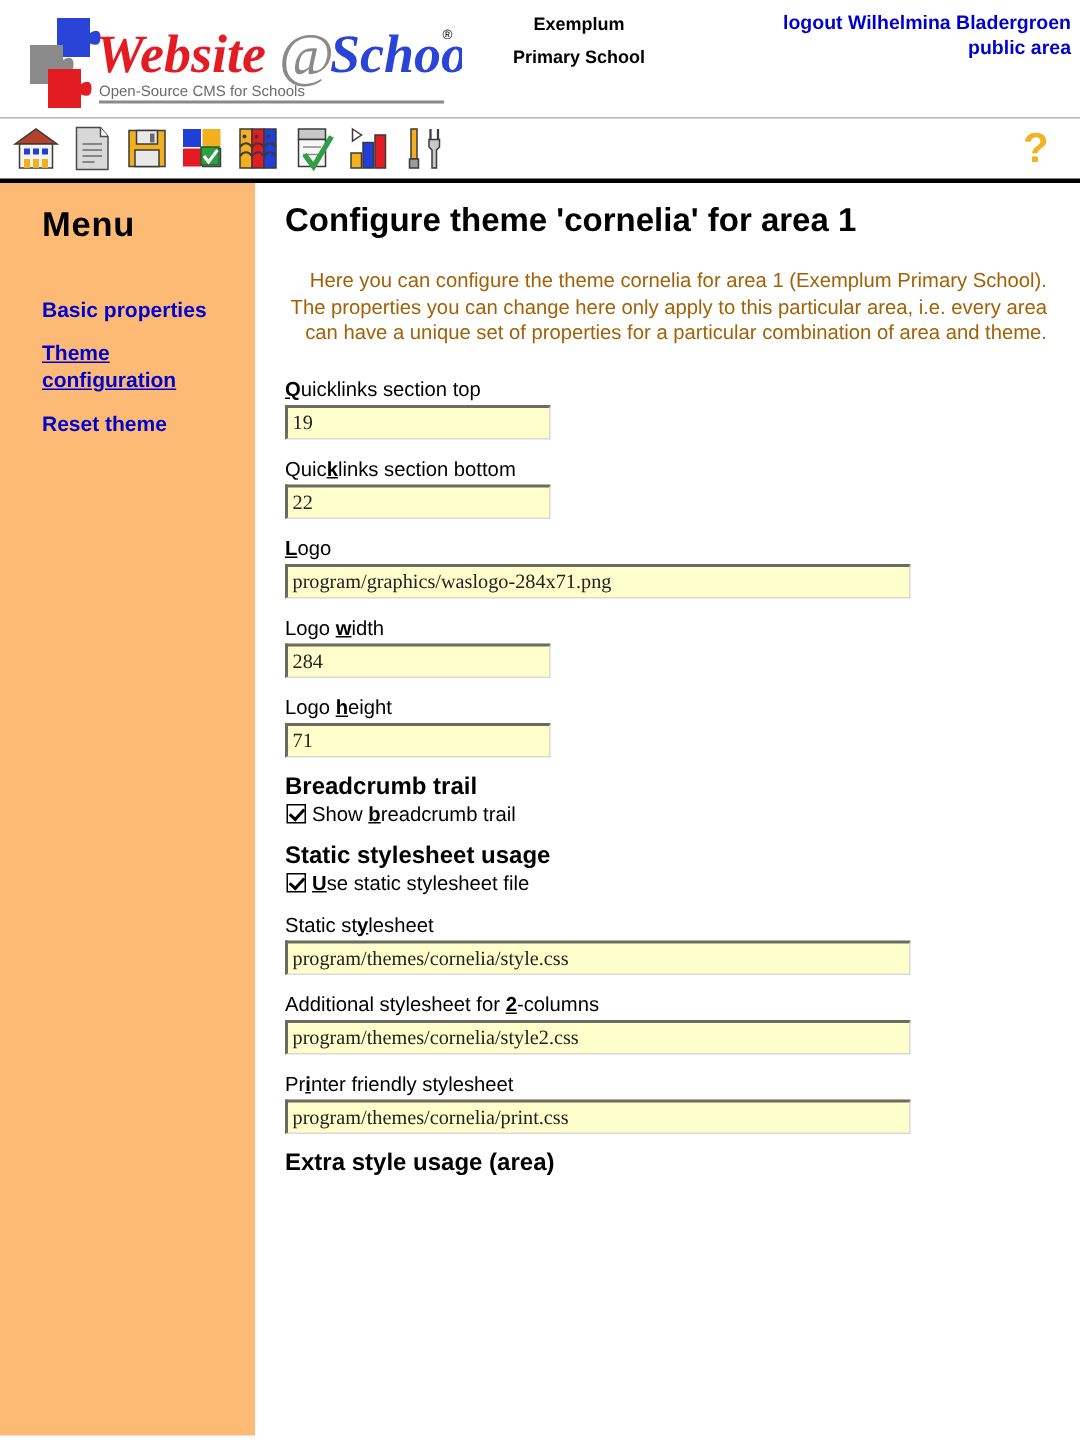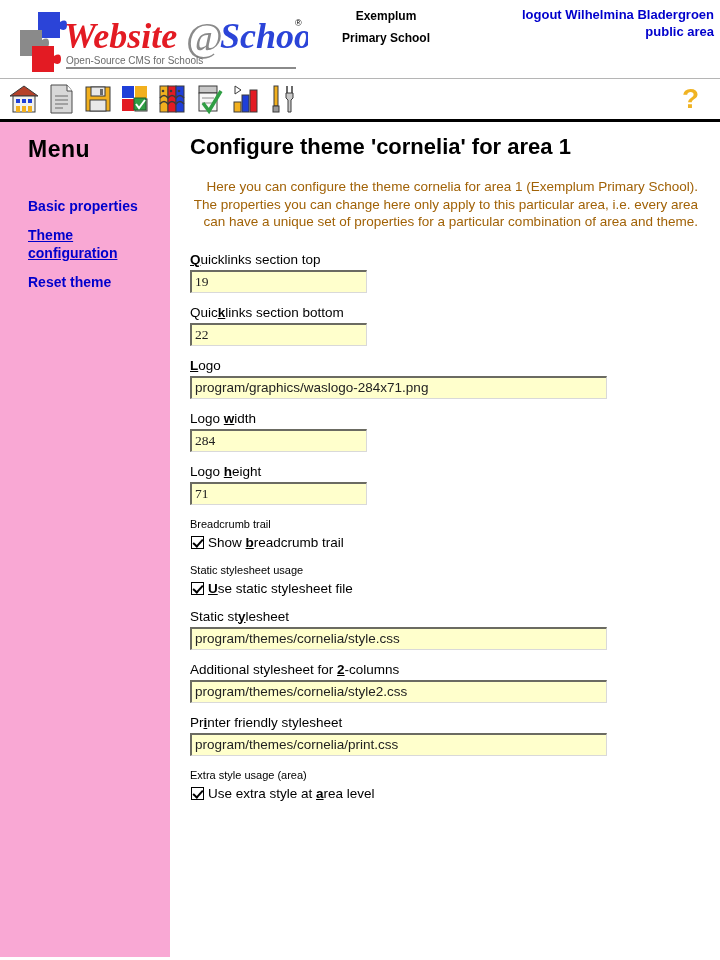--- a/index.html
+++ b/index.html
@@ -89,21 +89,21 @@
   .page {
     position: relative;
     height: 835px;
   }
   .sidebar {
     position: absolute;
     left: 0;
     top: 0;
     width: 170px;
     height: 835px;
-    background: #f9a8d4;
+    background: #fdba74;
     box-sizing: border-box;
   }
   .menu-title {
     margin: 14px 0 0 28px;
     font-size: 23px;
     font-weight: bold;
     letter-spacing: 0.5px;
     color: #000000;
   }
   .menu-list {
@@ -168,28 +168,29 @@
     height: 18px;
     line-height: 18px;
     box-sizing: content-box;
     border-top: 2px solid #6b6b62;
     border-left: 2px solid #6b6b62;
     border-right: 1px solid #d9d9d9;
     border-bottom: 1px solid #d9d9d9;
     outline: none;
   }
   .txt.short { width: 168px; font-family: Liberation Serif, serif; }
-  .txt.long  { width: 408px; }
+  .txt.long  { width: 408px; font-family: Liberation Serif, serif; }
 
   .check-group { margin-bottom: 11px; }
   .check-caption {
     display: block;
-    font-size: 11px;
+    font-size: 16px;
     line-height: 17px;
     color: #000000;
+    font-weight: bold;
   }
   .check-row {
     display: flex;
     align-items: center;
     margin-top: 1px;
   }
   .cb {
     width: 13px;
     height: 13px;
     margin: 0 4px 0 1px;
@@ -410,21 +411,17 @@
         <input class="txt long" type="text" value="program/themes/cornelia/style2.css" style="">
       </div>
 
       <div class="field">
         <label class="field-label"><span>Pr</span><span class="ak">i</span><span>nter friendly stylesheet</span></label>
         <input class="txt long" type="text" value="program/themes/cornelia/print.css" style="">
       </div>
 
       <div class="check-group">
         <span class="check-caption">Extra style usage (area)</span>
-        <div class="check-row">
-          <span class="cb checked"></span>
-          <span class="check-label"><span>Use extra style at </span><span class="ak">a</span><span>rea level</span></span>
-        </div>
       </div>
 
     </div>
   </div>
 </div>
 
 </body></html>

